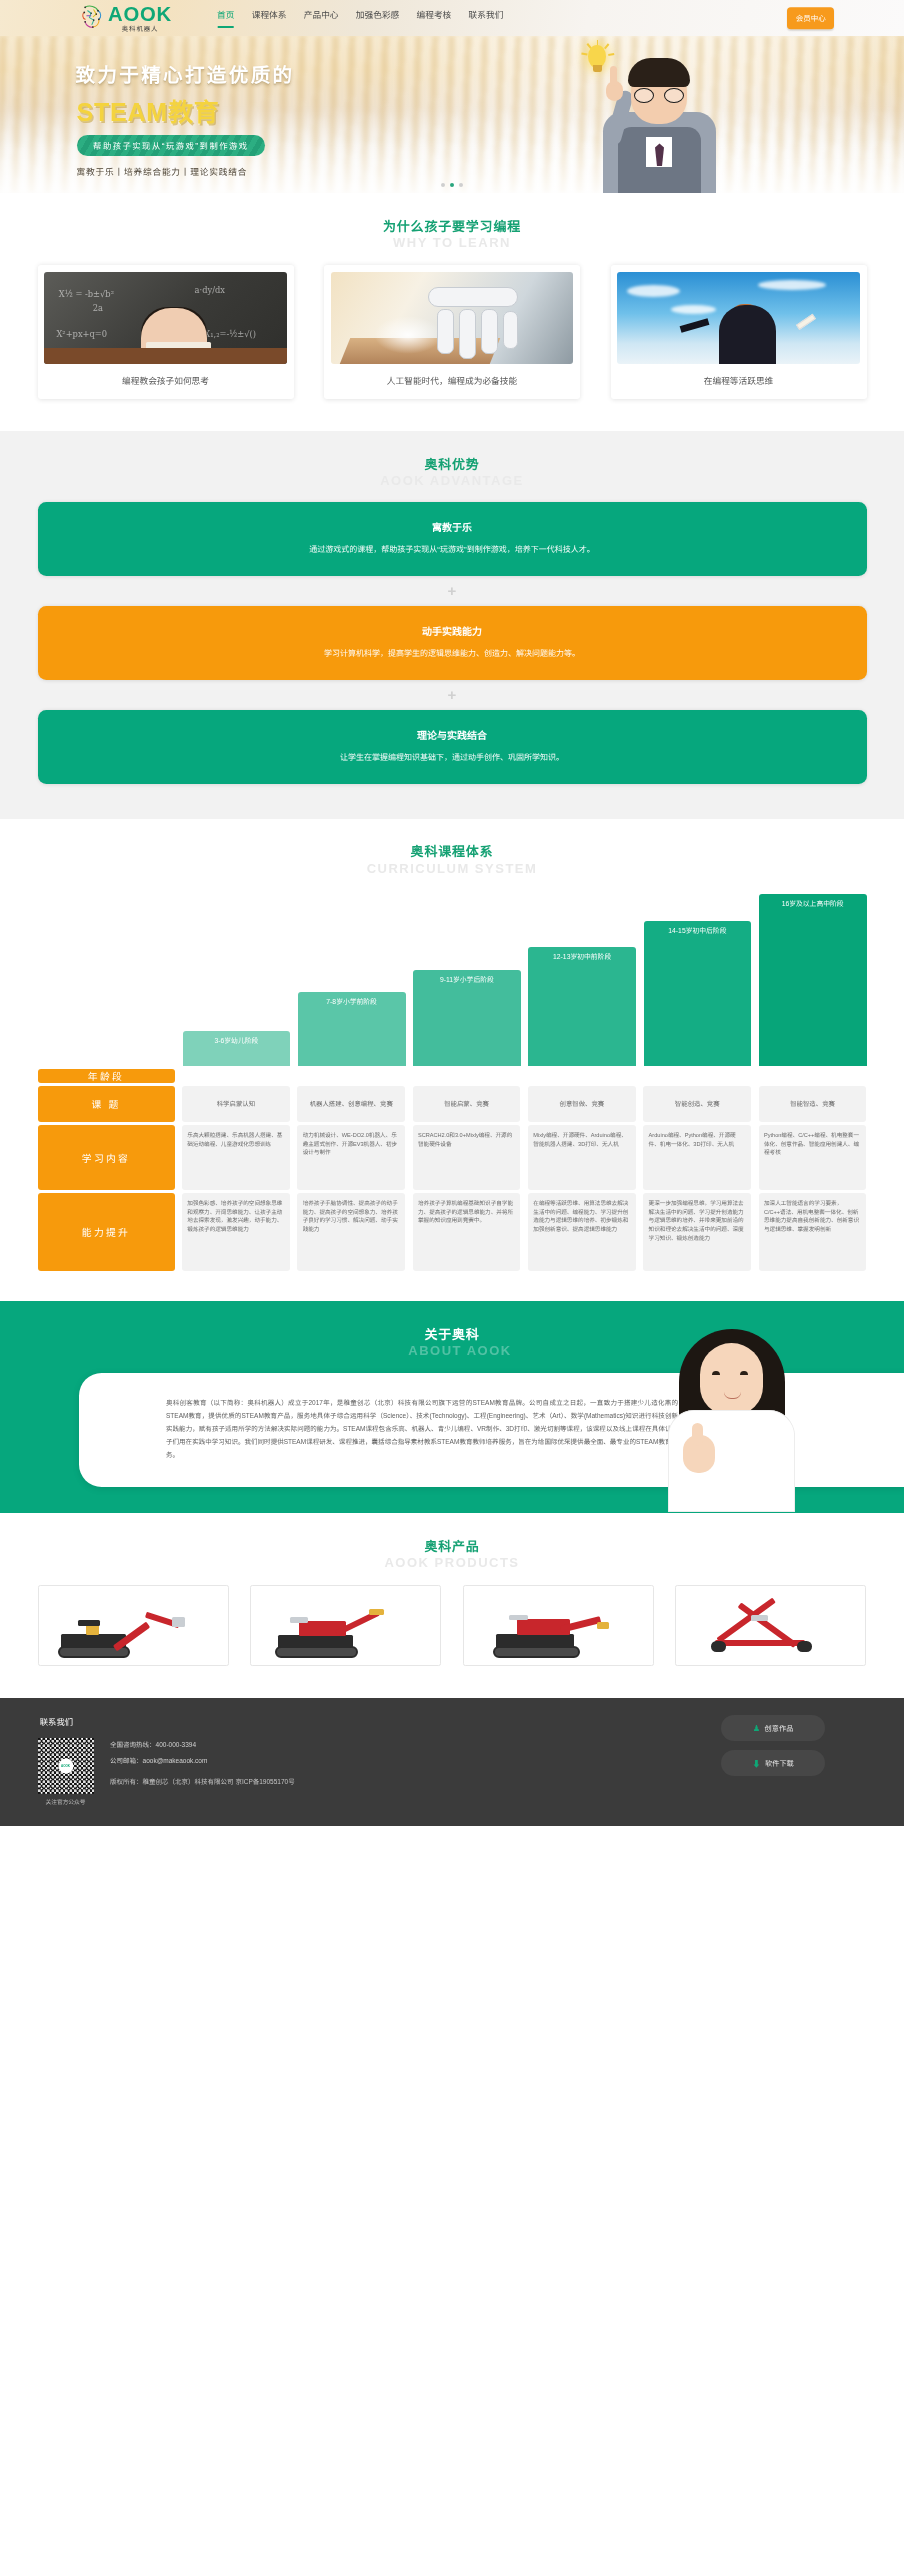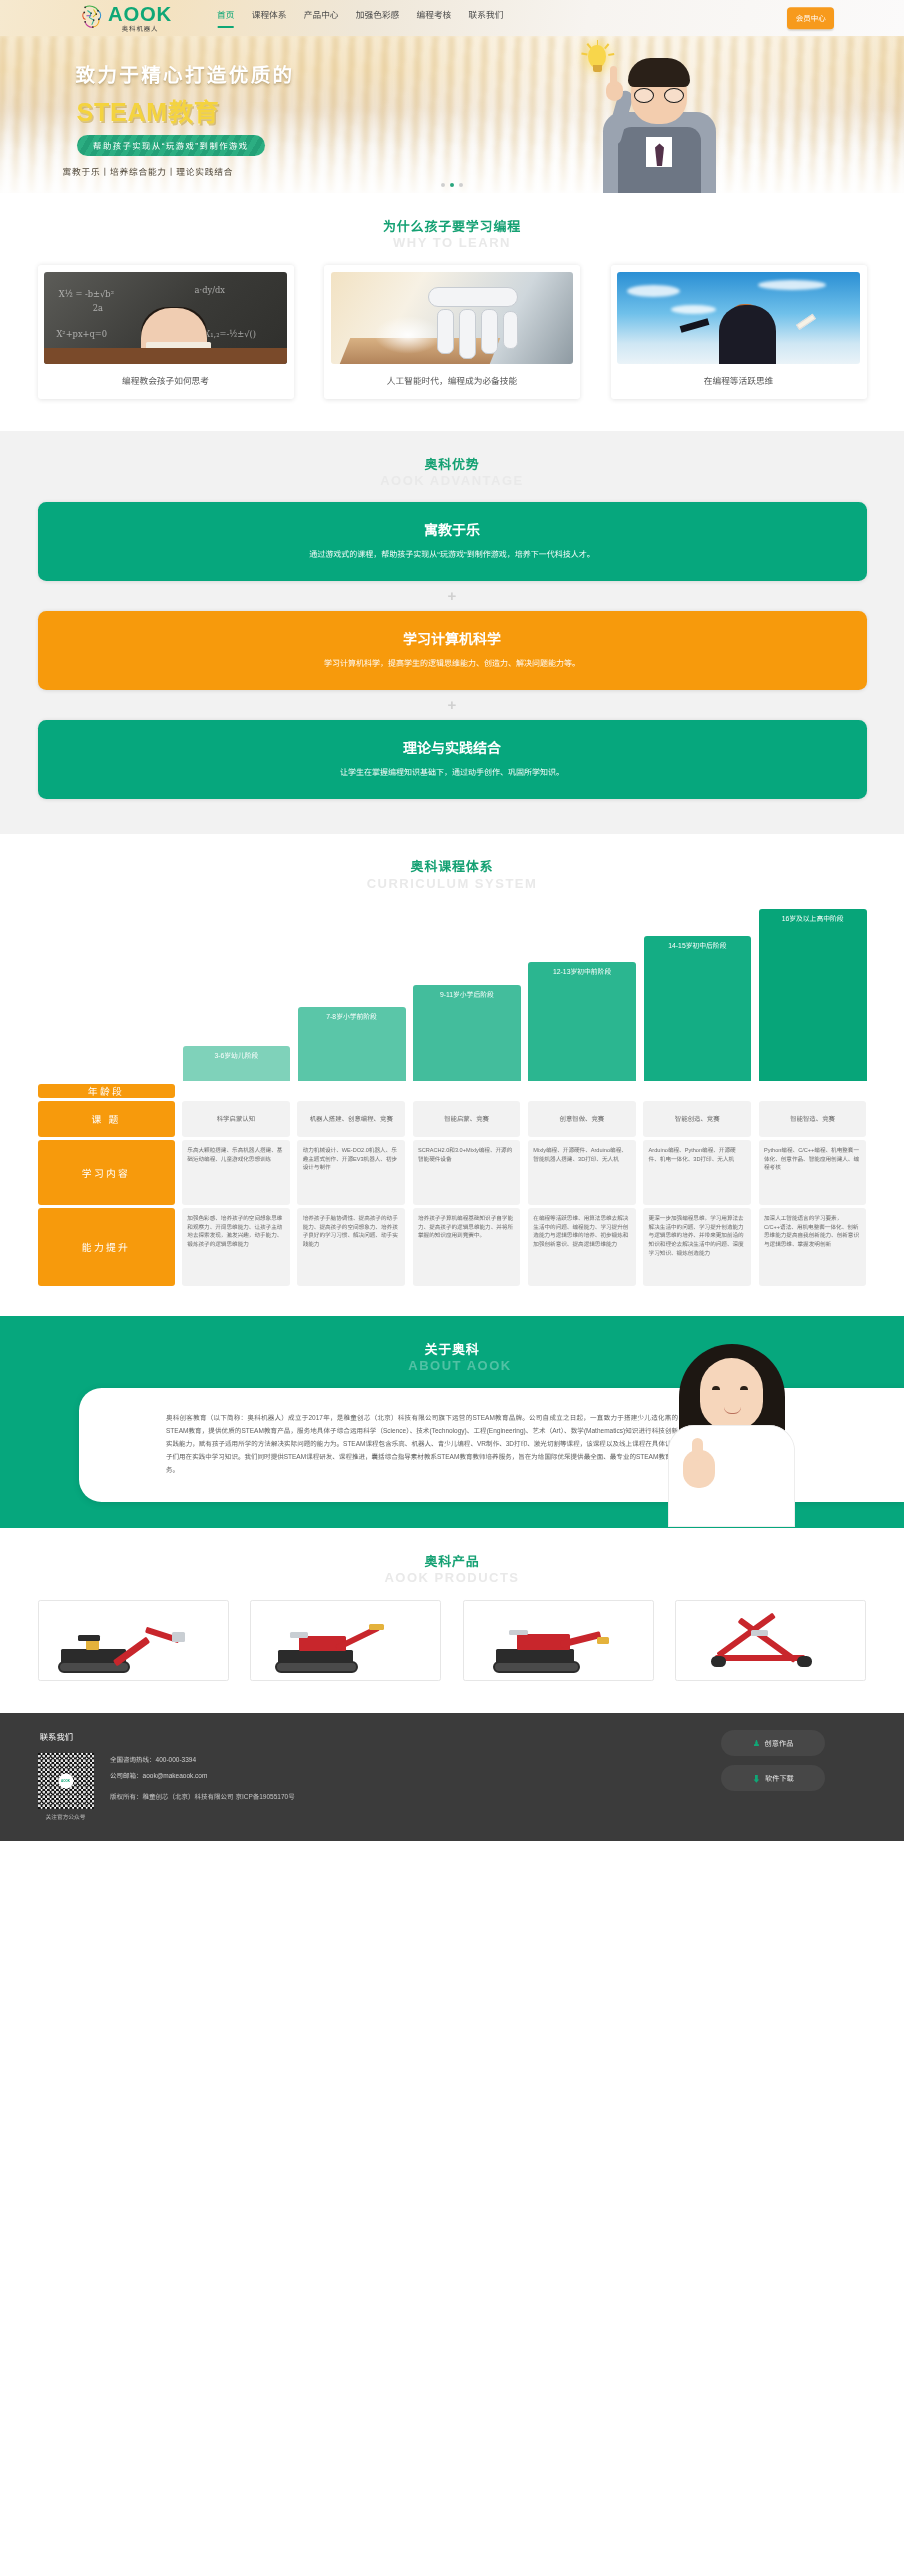--- a/index.html
+++ b/index.html
@@ -79,21 +79,21 @@
     margin-left: 39px; margin-top: 4.5px;
     text-shadow: 1.5px 2.3px 0 rgba(196,160,58,.55), 0 0.8px 0 #fff8d0;
   }
   .hero-ribbon {
     display: inline-block; margin-left: 39px; margin-top: 6.8px;
     background: repeating-linear-gradient(120deg,#23a077 0 5.3px,#2cae82 5.3px 10.6px);
     color:#fff; font-size: 8.3px; letter-spacing: 1.5px;
     padding: 4.5px 16.6px; border-radius: 10.6px;
   }
   .hero-sub {
-    margin-left: 25px; margin-top: 9px; color:#4e4537;
+    margin-left: 39px; margin-top: 9px; color:#4e4537;
     font-size: 8.7px; letter-spacing: 0.8px;
   }
   .hero-kid {
     position:absolute; right: 154px; bottom: 0; width: 188px; height: 151px; z-index:5;
   }
   .kid-body{position:absolute;left:41px;bottom:0;width:113px;height:81px;background:#9aa3b0;border-radius:19.6px 19.6px 0 0;}
   .kid-vest{position:absolute;left:56px;bottom:0;width:83px;height:66px;background:#6d7684;border-radius:13.6px 13.6px 0 0;}
   .kid-shirt{position:absolute;left:84px;bottom:26px;width:26px;height:30px;background:#fff;}
   .kid-tie{position:absolute;left:93px;bottom:27px;width:9px;height:22.6px;background:#53324a;clip-path:polygon(50% 0,100% 18%,78% 100%,22% 100%,0 18%);}
   .kid-head{position:absolute;left:69px;bottom:69px;width:56px;height:60px;background:#f3cdae;border-radius:29px 29px 26px 26px;}
@@ -152,21 +152,21 @@
   .img-grad .scroll{position:absolute;right:18%;bottom:39px;width:19.6px;height:6px;background:#f6f2e6;transform:rotate(-34deg);border:0.8px solid #ddd;}
 
   
   .adv { background:#f2f2f2; padding-bottom: 35px; }
   .adv-card {
     border-radius: 8.3px; color:#fff; text-align:center;
     padding: 17.3px 15px 19px; box-shadow: 0 0.8px 3.8px rgba(0,0,0,.10);
   }
   .adv-card.green { background:#06a77d; }
   .adv-card.orange { background:#f79a0c; }
-  .adv-h { font-size: 14px; font-weight:700; margin-bottom: 9.8px; font-family: Liberation Mono, monospace; }
+  .adv-h { font-size: 10px; font-weight:700; margin-bottom: 9.8px; font-family: Liberation Mono, monospace; }
   .adv-p { font-size: 8px; line-height:1.6; opacity:.97; }
   .adv-plus { text-align:center; color:#d0d0d0; font-size:15px; line-height:1; padding: 7.5px 0; font-weight:700; }
 
   
   .cur { background:#fff; padding-bottom: 30px; }
   .bars { display:flex; align-items:flex-end; justify-content:flex-end; gap: 7.5px; padding-left: 145px; margin-top: 18px; }
   .bar {
     flex: 1 1 0; border-radius: 3px 3px 0 0; color:#fff;
     display:flex; align-items:flex-start; justify-content:center;
     font-size: 6.8px; text-align:center; padding: 6px 3px 0; line-height:1.3;
@@ -401,21 +401,21 @@
   </div>
   <div class="wrap" style="margin-top:13.6px;">
 
     <div class="adv-card green">
       <div class="adv-h">寓教于乐</div>
       <div class="adv-p">通过游戏式的课程，帮助孩子实现从“玩游戏”到制作游戏，培养下一代科技人才。</div>
     </div>
     <div class="adv-plus">+</div>
 
     <div class="adv-card orange">
-      <div class="adv-h">学习计算机科学</div>
+      <div class="adv-h">动手实践能力</div>
       <div class="adv-p">学习计算机科学，提高学生的逻辑思维能力、创造力、解决问题能力等。</div>
     </div>
     <div class="adv-plus">+</div>
 
     <div class="adv-card green">
       <div class="adv-h">理论与实践结合</div>
       <div class="adv-p">让学生在掌握编程知识基础下，通过动手创作、巩固所学知识。</div>
     </div>
 
   </div>

